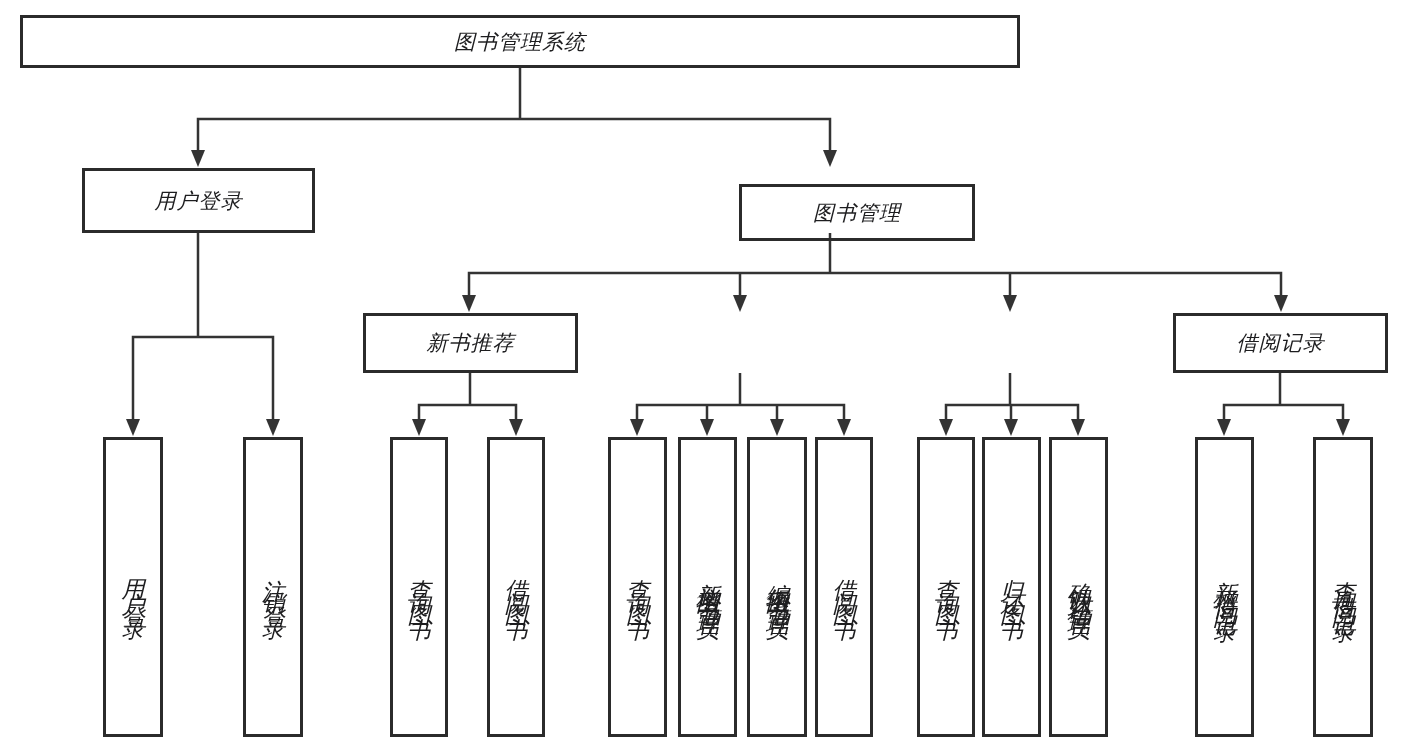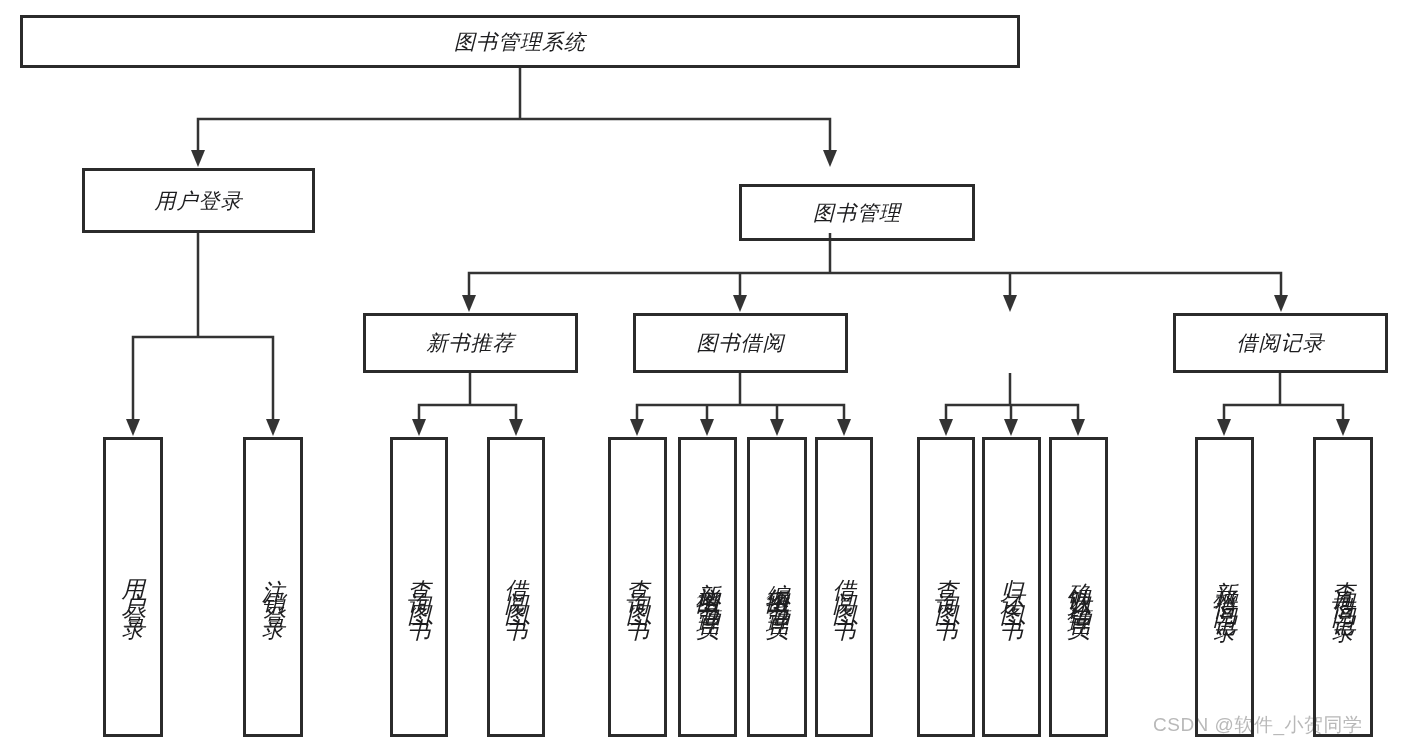--- a/index.html
+++ b/index.html
@@ -58,38 +58,34 @@
       <polygon points="770,419 784,419 777,436"></polygon>
       <polygon points="837,419 851,419 844,436"></polygon>
       <polygon points="939,419 953,419 946,436"></polygon>
       <polygon points="1004,419 1018,419 1011,436"></polygon>
       <polygon points="1071,419 1085,419 1078,436"></polygon>
       <polygon points="1217,419 1231,419 1224,436"></polygon>
       <polygon points="1336,419 1350,419 1343,436"></polygon>
     </g>
   </svg>
 
-  <div class="watermark">CSDN @软件_小贺同学</div>
 
   <div class="node hbox" style="left:20px;top:15px;width:1000px;">
     <span class="hlabel">图书管理系统</span>
   </div>
 
   <div class="node hbox" style="left:82px;top:168px;width:233px;height:65px;">
     <span class="hlabel">用户登录</span>
   </div>
   <div class="node hbox" style="left:712px;top:184px;width:236px;height:57px;margin-left:27px;">
     <span class="hlabel">图书管理</span>
   </div>
 
   <div class="node hbox" style="left:363px;top:313px;width:215px;height:60px;">
     <span class="hlabel">新书推荐</span>
-  </div>
-  <div class="node hbox" style="left:633px;top:313px;width:215px;height:60px;">
-    <span class="hlabel">图书借阅</span>
   </div>
   <div class="node hbox" style="left:1173px;top:313px;width:215px;height:60px;">
     <span class="hlabel">借阅记录</span>
   </div>
 
   <div class="node vbox" style="left:103px;top:437px;width:60px;">
     <span class="vlabel v4">用户登录</span>
   </div>
   <div class="node vbox" style="left:243px;top:437px;width:60px;">
     <span class="vlabel v4">注销登录</span>

